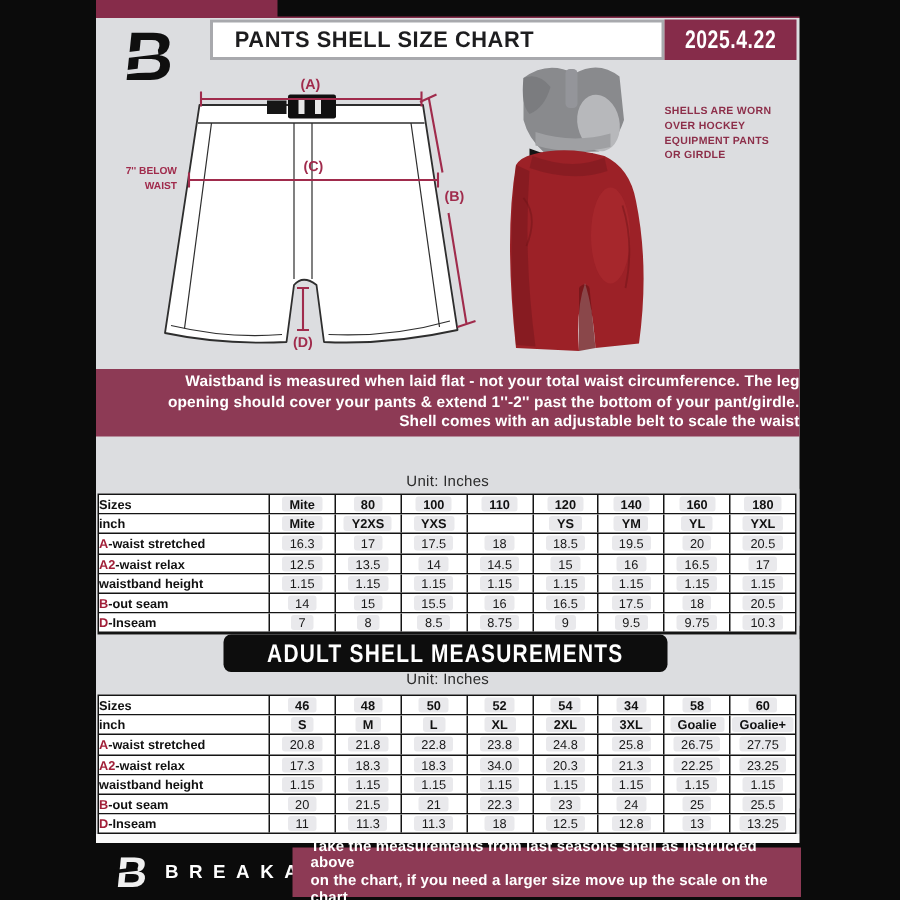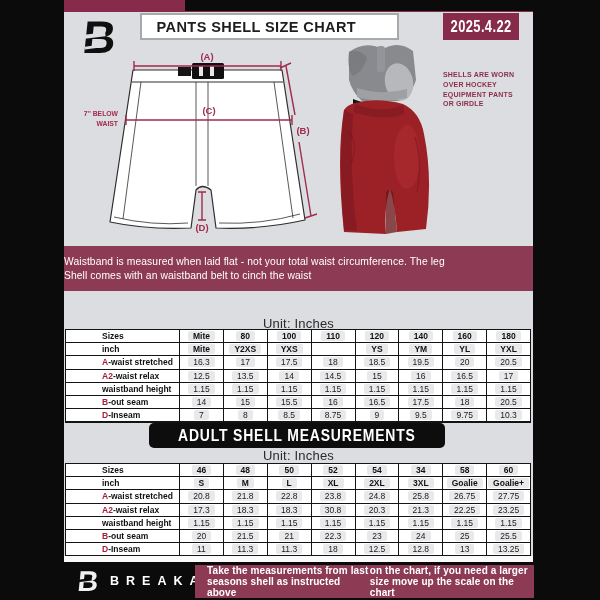--- a/index.html
+++ b/index.html
@@ -8,77 +8,77 @@
   }
   html,body{margin:0;padding:0;background:#333;}
   .page{position:relative;width:600px;height:600px;background:#0b0b0b;overflow:hidden;
         font-family:"Liberation Sans",sans-serif;}
   .abs{position:absolute;}
 
   
   .topstrip{left:64px;top:0;width:121px;height:12px;background:var(--maroon);z-index:2;}
   .topline{left:64px;top:10.5px;width:469px;height:1.5px;background:var(--maroon);z-index:2;}
   .panel{left:64px;top:12px;width:469px;height:544px;background:var(--page-gray);z-index:1;}
-  .titlebox{left:140px;top:13px;width:259px;height:27px;background:#fff;border:2px solid #a8a9ad;
+  .titlebox{left:140px;top:13px;width:303px;height:27px;background:#fff;border:2px solid #a8a9ad;
             box-sizing:border-box;display:flex;align-items:center;z-index:3;}
   .titlebox span{font-size:15px;font-weight:700;letter-spacing:.4px;color:#1d1d1f;padding-left:15px;
             transform:scaleX(.97);transform-origin:left;}
-  .datebox{left:443px;top:13px;width:76px;height:27px;background:var(--maroon);display:flex;
+  .datebox{left:443px;top:13px;width:88px;height:27px;background:var(--maroon);display:flex;
            align-items:center;justify-content:center;z-index:3;}
   .datebox span{color:#fff;font-size:17px;font-weight:700;transform:scaleX(.76);letter-spacing:.5px;}
   .brandlogo{left:80px;top:13px;width:42px;height:48px;z-index:3;}
 
   
   .diagram{left:74px;top:50px;width:246px;height:186px;z-index:2;}
   .photo{left:337px;top:42px;width:96px;height:193px;z-index:2;}
   .caption{left:443px;top:70px;width:86px;z-index:2;font-size:7px;font-weight:700;
            line-height:9.8px;color:#8d2f4a;letter-spacing:.2px;}
 
   
   .band{left:64px;top:246px;width:469px;height:45px;background:var(--maroon-light);z-index:2;
         display:flex;flex-direction:column;justify-content:center;}
-  .band div{color:#fff;font-size:10.3px;font-weight:400;text-align:left;line-height:13.6px;
+  .band div{color:#fff;font-size:10.3px;font-weight:700;text-align:right;line-height:13.6px;
         letter-spacing:.1px;}
 
   
   .banner{left:149px;width:296px;height:25px;background:#0d0d0d;border-radius:5px;z-index:2;
           display:flex;align-items:center;justify-content:center;}
   .banner span{color:#fff;font-size:17px;font-weight:700;letter-spacing:1px;transform:scaleX(.82);
           white-space:nowrap;}
-  .unit{left:64px;width:469px;text-align:center;z-index:2;font-size:13px;color:#2b2b2b;
+  .unit{left:64px;width:469px;text-align:center;z-index:2;font-size:10px;color:#2b2b2b;
         letter-spacing:.2px;}
 
   
   .sizetable{left:65px;width:466px;z-index:2;background:#fff;border:1px solid var(--ink);
              border-top-width:1.5px;box-sizing:border-box;}
   .trow{display:flex;height:13.2px;border-bottom:1.4px solid var(--ink);box-sizing:border-box;
         align-items:center;background:#fff;}
   .trow:last-child{border-bottom-width:1.5px;}
   .tlabel{width:113px;flex:0 0 113px;font-size:8.5px;font-weight:700;color:#111;
-          padding-left:36px;box-sizing:border-box;white-space:nowrap;}
+          box-sizing:border-box;white-space:nowrap;}
   .pfx{color:var(--crimson);font-weight:700;}
   .tcell{flex:1;border-left:1px solid var(--ink);text-align:center;font-size:8.5px;color:#1a1a1a;
          height:100%;display:flex;align-items:center;justify-content:center;box-sizing:border-box;}
   .thead .tcell{font-weight:700;color:#111;}
   .val{background:#e9e9ec;border-radius:2px;padding:0 5px;line-height:10px;display:inline-block;}
 
   
   .wmclip{left:64px;top:12px;width:469px;height:544px;overflow:hidden;z-index:1;}
   .wm{position:absolute;right:-55px;top:275px;font-family:"DejaVu Sans",sans-serif;font-weight:700;
       font-size:330px;line-height:300px;color:#ffffff;opacity:.55;}
 
   
   .whitestrip{left:64px;top:556px;width:469px;height:6px;background:#fafafa;z-index:2;}
   .footer{left:0;top:562px;width:600px;height:38px;background:#0b0b0b;z-index:3;display:flex;
           align-items:center;}
   .footlogo{width:30px;height:30px;margin-left:74px;flex:0 0 auto;}
   .footbrand{color:#fff;font-size:12.5px;font-weight:700;letter-spacing:7px;margin-left:6px;
              white-space:nowrap;}
   .footbox{position:absolute;left:195px;top:3px;width:339px;height:33px;background:var(--maroon-light);
-           display:flex;flex-direction:row;justify-content:center;padding-left:12px;box-sizing:border-box;}
+           display:flex;flex-direction:column;justify-content:center;padding-left:12px;box-sizing:border-box;}
   .footbox div{color:#fff;font-size:10px;font-weight:700;line-height:11.2px;letter-spacing:.1px;}
 
   svg text{font-family:"Liberation Sans",sans-serif;}
 </style>
 </head>
 <body>
 
 <div class="page">
 
   <div class="abs wmclip">
@@ -149,21 +149,22 @@
 
   <div class="abs caption">
     <div>SHELLS ARE WORN</div>
     <div>OVER HOCKEY</div>
     <div>EQUIPMENT PANTS</div>
     <div>OR GIRDLE</div>
   </div>
 
   <div class="abs band">
     <div>Waistband is measured when laid flat - not your total waist circumference. The leg</div>
-    <div>Shell comes with an waistband belt to cinch the waist</div>
+    <div>opening should cover your pants &amp; extend 1''-2'' past the bottom of your pant/girdle.</div>
+    <div>Shell comes with an adjustable belt to scale the waist</div>
   </div>
 
   <div class="abs banner" style="top:296px;margin-top:48px;">
     <span>YOUTH SHELL MEASUREMENTS</span>
   </div>
   <div class="abs unit" style="top:316px;">Unit: Inches</div>
   <div class="abs sizetable" style="top:329px;" id="youth-table">
       <div class="trow thead">
         <div class="tlabel">Sizes</div>
         <div class="tcell">
@@ -444,21 +445,21 @@
         <div class="tcell">
           <span class="val">17.3</span>
         </div>
         <div class="tcell">
           <span class="val">18.3</span>
         </div>
         <div class="tcell">
           <span class="val">18.3</span>
         </div>
         <div class="tcell">
-          <span class="val">30.8</span>
+          <span class="val">34.0</span>
         </div>
         <div class="tcell">
           <span class="val">20.3</span>
         </div>
         <div class="tcell">
           <span class="val">21.3</span>
         </div>
         <div class="tcell">
           <span class="val">22.25</span>
         </div>

